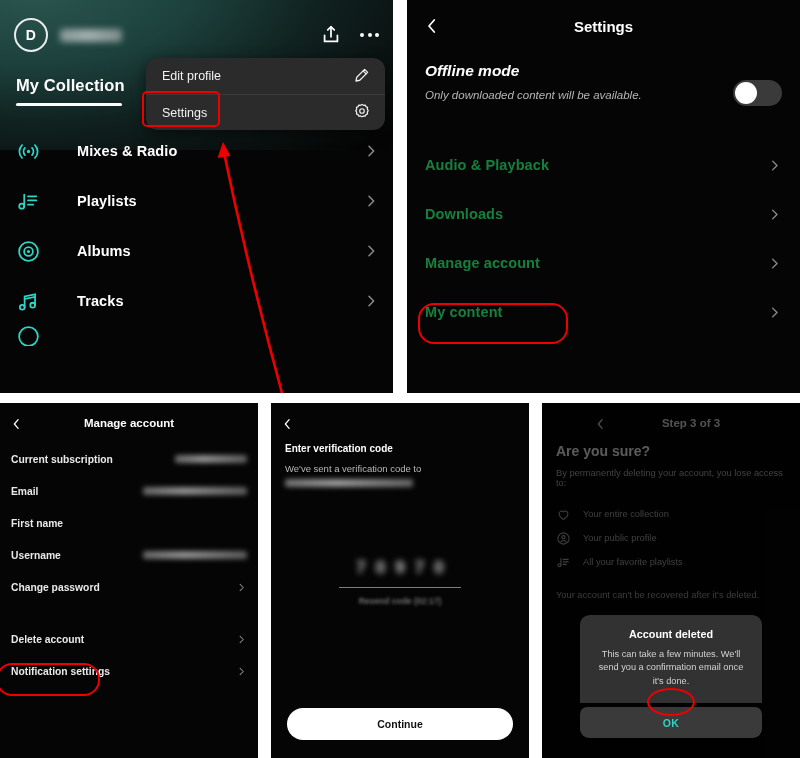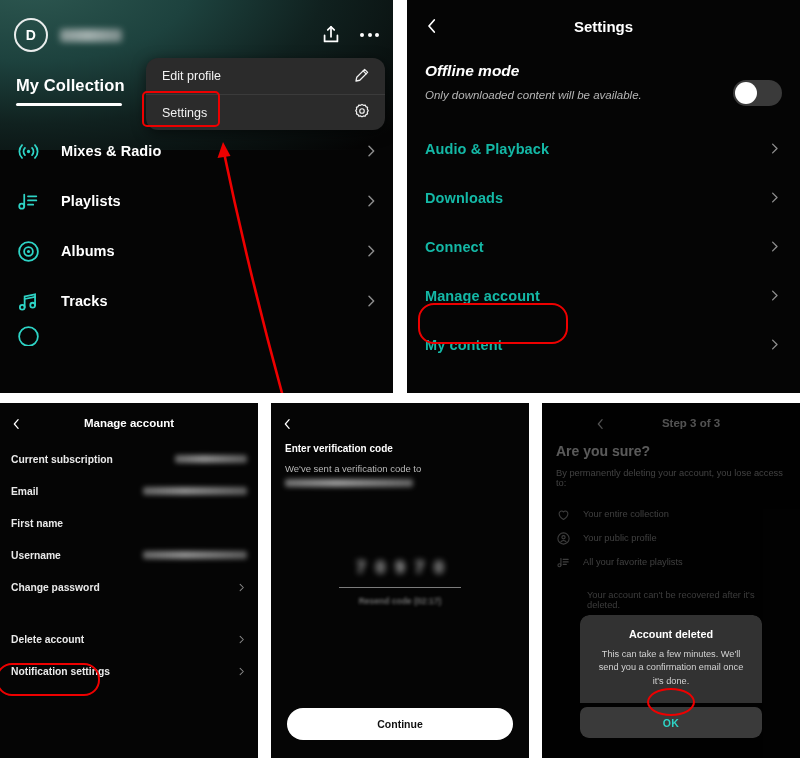--- a/index.html
+++ b/index.html
@@ -64,21 +64,21 @@
   .menu-item + .menu-item { border-top: 1px solid #3b3b3b; }
   .menu-item .mlabel { flex: 1; }
   .menu-item .mic { width: 18px; height: 18px; color: #efefef; }
 
   .collection-list { position: absolute; left: 0; top: 126px; right: 0; bottom: 0; }
   .crow {
     height: 50px; display: flex; align-items: center; padding: 0 14px 0 16px;
     color: #fff;
   }
   .crow .cic { width: 25px; height: 25px; color: #2ed4c6; flex: 0 0 25px; }
-  .crow .clabel { margin-left: 20px; font-size: 14.5px; font-weight: 700; letter-spacing: .1px; }
+  .crow .clabel { margin-left: 36px; font-size: 14.5px; font-weight: 700; letter-spacing: .1px; }
   .crow .cchev { margin-left: auto; color: #8d8d8d; width: 16px; height: 16px; }
 
   
   #p-settings { left: 407px; top: 0; width: 393px; height: 393px; }
   .nav-bar { position: relative; height: 52px; display: flex; align-items: center; }
   .nav-back {
     position: absolute; left: 16px; top: 50%; transform: translateY(-50%);
     width: 18px; height: 18px; color: #fff;
   }
   .nav-title {
@@ -94,22 +94,22 @@
     margin-left: auto; margin-top: 18px;
     width: 49px; height: 26px; border-radius: 14px; background: #3a3a3a;
     position: relative; flex: 0 0 49px;
   }
   .toggle .knob {
     position: absolute; left: 2px; top: 2px; width: 22px; height: 22px;
     border-radius: 50%; background: #fff;
   }
   .set-list { margin-top: 18px; }
   .srow {
-    height: 49px; display: flex; align-items: center; padding: 0 18px;
-    color: #14b8a6; position: relative;
+    height: 49px; display: flex; align-items: flex-end; padding: 0 18px;
+    color: #15803d; position: relative;
   }
   .srow .slabel { font-size: 14.5px; font-weight: 700; letter-spacing: .1px; }
   .srow .schev { margin-left: auto; color: #8d8d8d; width: 15px; height: 15px; }
 
   
   #p-manage { left: 0px; top: 403px; width: 258px; height: 355px; }
   .m-nav { position: relative; height: 40px; display: flex; align-items: center; }
   .m-nav .nav-back { left: 10px; width: 13px; height: 13px; }
   .m-nav .nav-title { font-size: 11.5px; }
   .mrow {
@@ -160,21 +160,21 @@
   .dim { position: absolute; inset: 0; background: rgba(0,0,0,.62); pointer-events: none; }
   .s-nav { position: relative; height: 40px; display: flex; align-items: center; margin-left: 40px; }
   .s-nav .nav-back { left: 12px; width: 13px; height: 13px; color: #d6d6d6; }
   .s-nav .nav-title { font-size: 11.5px; color: #d8d8d8; }
   .s-body { padding: 0 14px; }
   .s-title { color: #ececec; font-size: 14px; font-weight: 700; margin-bottom: 9px; }
   .s-desc { color: #a9a9a9; font-size: 9.3px; font-weight: 500; }
   .s-list { margin-top: 14px; }
   .s-item { display: flex; align-items: center; height: 24px; color: #a3a3a3; font-size: 9.3px; font-weight: 500; }
   .s-item .sic { width: 15px; height: 15px; margin-right: 12px; color: #a3a3a3; flex: 0 0 15px; }
-  .s-note { margin-top: 16px; color: #9b9b9b; font-size: 9.3px; font-weight: 500; margin-left: 31px; }
+  .s-note { margin-top: 16px; color: #9b9b9b; font-size: 9.3px; font-weight: 500; }
 
   .dialog {
     position: absolute; left: 38px; right: 38px; top: 212px;
     border-radius: 9px; overflow: hidden; z-index: 5;
   }
   .dlg-top {
     background: #323232; padding: 13px 14px 15px 14px; text-align: center;
     border-radius: 9px 9px 0 0;
   }
   .dlg-title { color: #fff; font-size: 10.8px; font-weight: 700; margin-bottom: 8px; }
@@ -354,28 +354,20 @@
       <div class="srow">
         <span class="slabel">Audio &amp; Playback</span>
         <span class="schev">
           <svg viewBox="0 0 24 24" fill="none" stroke="currentColor" stroke-width="2.2" stroke-linecap="round" stroke-linejoin="round">
               <path d="M9 5l7 7-7 7"></path>
             </svg>
         </span>
       </div>
       <div class="srow">
         <span class="slabel">Downloads</span>
-        <span class="schev">
-          <svg viewBox="0 0 24 24" fill="none" stroke="currentColor" stroke-width="2.2" stroke-linecap="round" stroke-linejoin="round">
-              <path d="M9 5l7 7-7 7"></path>
-            </svg>
-        </span>
-      </div>
-      <div class="srow">
-        <span class="slabel">Connect</span>
         <span class="schev">
           <svg viewBox="0 0 24 24" fill="none" stroke="currentColor" stroke-width="2.2" stroke-linecap="round" stroke-linejoin="round">
               <path d="M9 5l7 7-7 7"></path>
             </svg>
         </span>
       </div>
       <div class="srow">
         <span class="slabel">Manage account</span>
         <span class="schev">
           <svg viewBox="0 0 24 24" fill="none" stroke="currentColor" stroke-width="2.2" stroke-linecap="round" stroke-linejoin="round">

